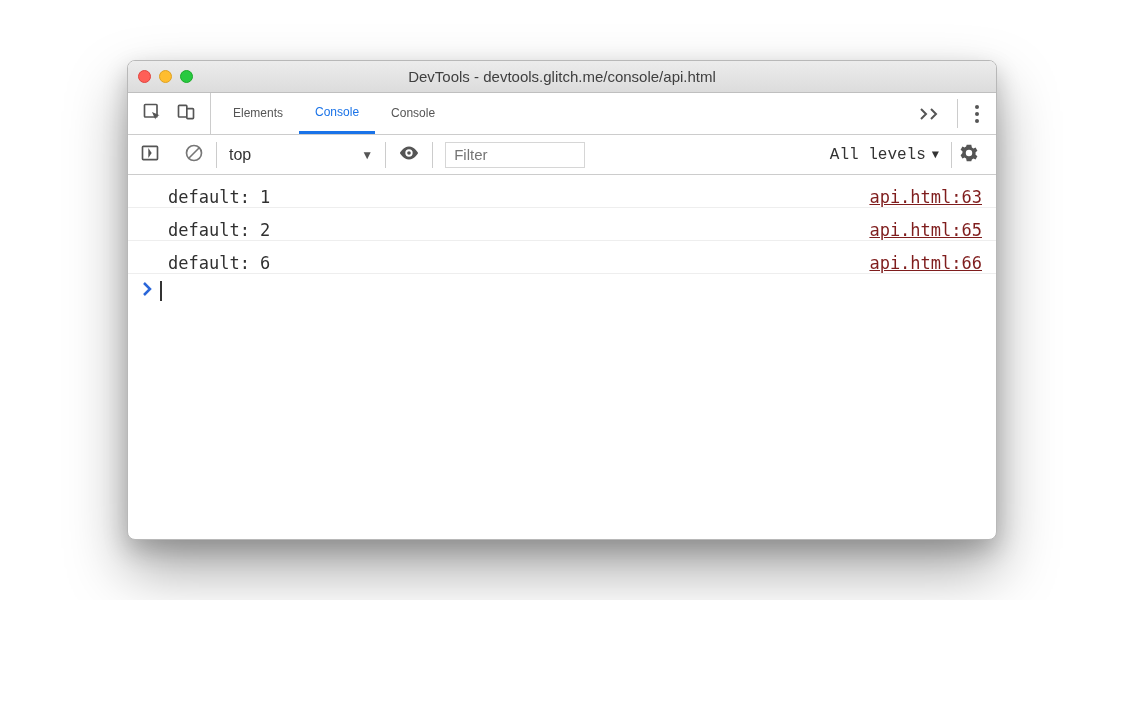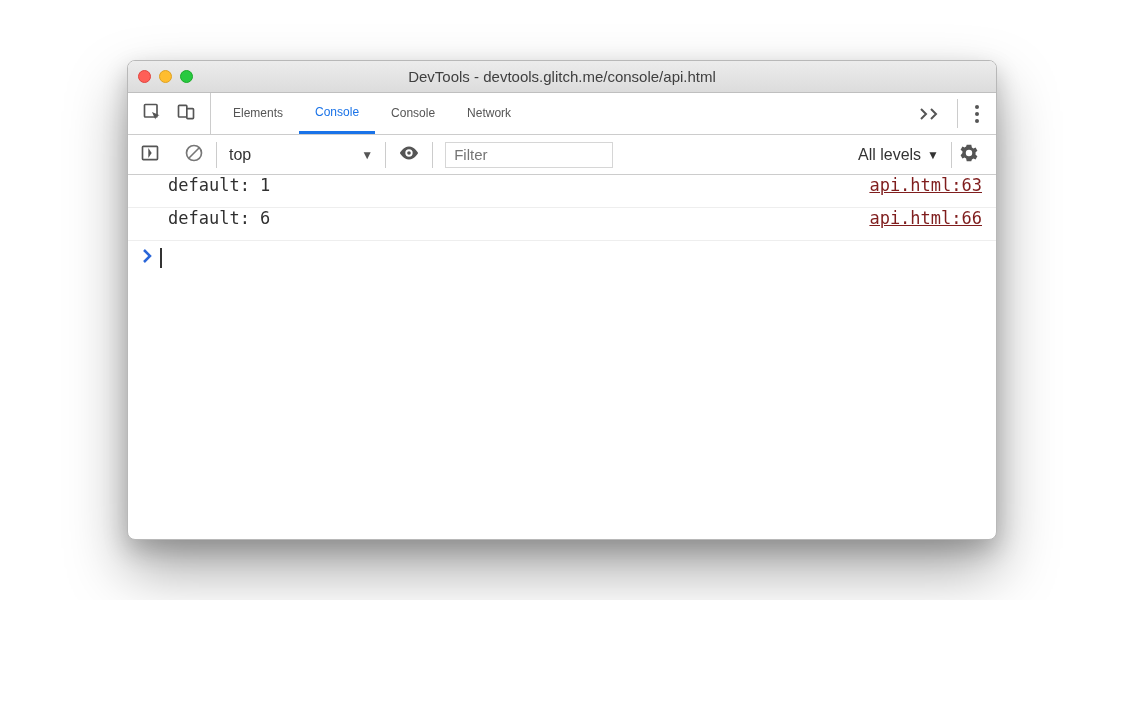--- a/index.html
+++ b/index.html
@@ -114,45 +114,46 @@
     font-size: 16px;
     gap: 110px;
   }
   .ctx-select .tri { font-size: 12px; color: #555; }
   .filter {
     background: #fff;
     border: 1px solid #d6d6d6;
     height: 26px;
     padding: 3px 8px;
     font-size: 15px;
-    width: 168px;
+    width: 140px;
     color: #777;
     outline: none;
   }
   .levels {
     display: flex;
     align-items: center;
     gap: 6px;
     color: #333;
     font-size: 16px;
     padding: 0 12px;
+    font-family: Liberation Mono, monospace;
   }
   .levels .tri { font-size: 12px; }
   .spacer { flex: 1; }
   .gear { color: #555; padding: 0 6px; }
   
   .logs {
     font-family: Menlo, Consolas, monospace;
     font-size: 17px;
     color: #303030;
   }
   .logline {
     display: flex;
     justify-content: space-between;
-    align-items: flex-start;
+    align-items: flex-end;
     height: 33px;
     padding: 0 14px 0 40px;
     border-bottom: 1px solid #eee;
   }
   .logline:first-child { border-top: none; }
   .src {
     color: #7f1d1d;
     text-decoration: underline;
     cursor: pointer;
   }
@@ -203,21 +204,20 @@
         <svg class="ico" viewBox="0 0 24 24" fill="none" stroke="#555" stroke-width="2">
           <rect x="3" y="4" width="10" height="14" rx="1"></rect>
           <rect x="13" y="8" width="8" height="12" rx="1" fill="#fff"></rect>
         </svg>
       </span>
     </div>
     <div class="tabs">
       <div class="tab">Elements</div>
       <div class="tab active">Console</div>
       <div class="tab">Console</div>
-      <div class="tab">Network</div>
     </div>
     <div class="overflow-chevrons">
       <svg width="22" height="14" viewBox="0 0 22 14" stroke="#555" stroke-width="2" fill="none">
         <path d="M2 2 L7 7 L2 12"></path>
           <path d="M12 2 L17 7 L12 12"></path>
       </svg>
     </div>
     <div class="sep"></div>
     <div class="kebab">
       <svg width="6" height="20" viewBox="0 0 6 20" fill="#555">
@@ -275,20 +275,24 @@
       </svg>
     </div>
   </div>
 
   <div class="logs">
     <div class="logline">
       <span>default: 1</span>
       <span class="src">api.html:63</span>
     </div>
     <div class="logline">
+      <span>default: 2</span>
+      <span class="src">api.html:65</span>
+    </div>
+    <div class="logline">
       <span>default: 6</span>
       <span class="src">api.html:66</span>
     </div>
     <div class="prompt">
       <span class="prompt-chevron">
         <svg width="10" height="14" viewBox="0 0 10 14" stroke="#2a66d9" stroke-width="2.5" fill="none">
           <path d="M2 1 L8 7 L2 13"></path>
         </svg>
       </span>
       <span class="cursor"></span>

